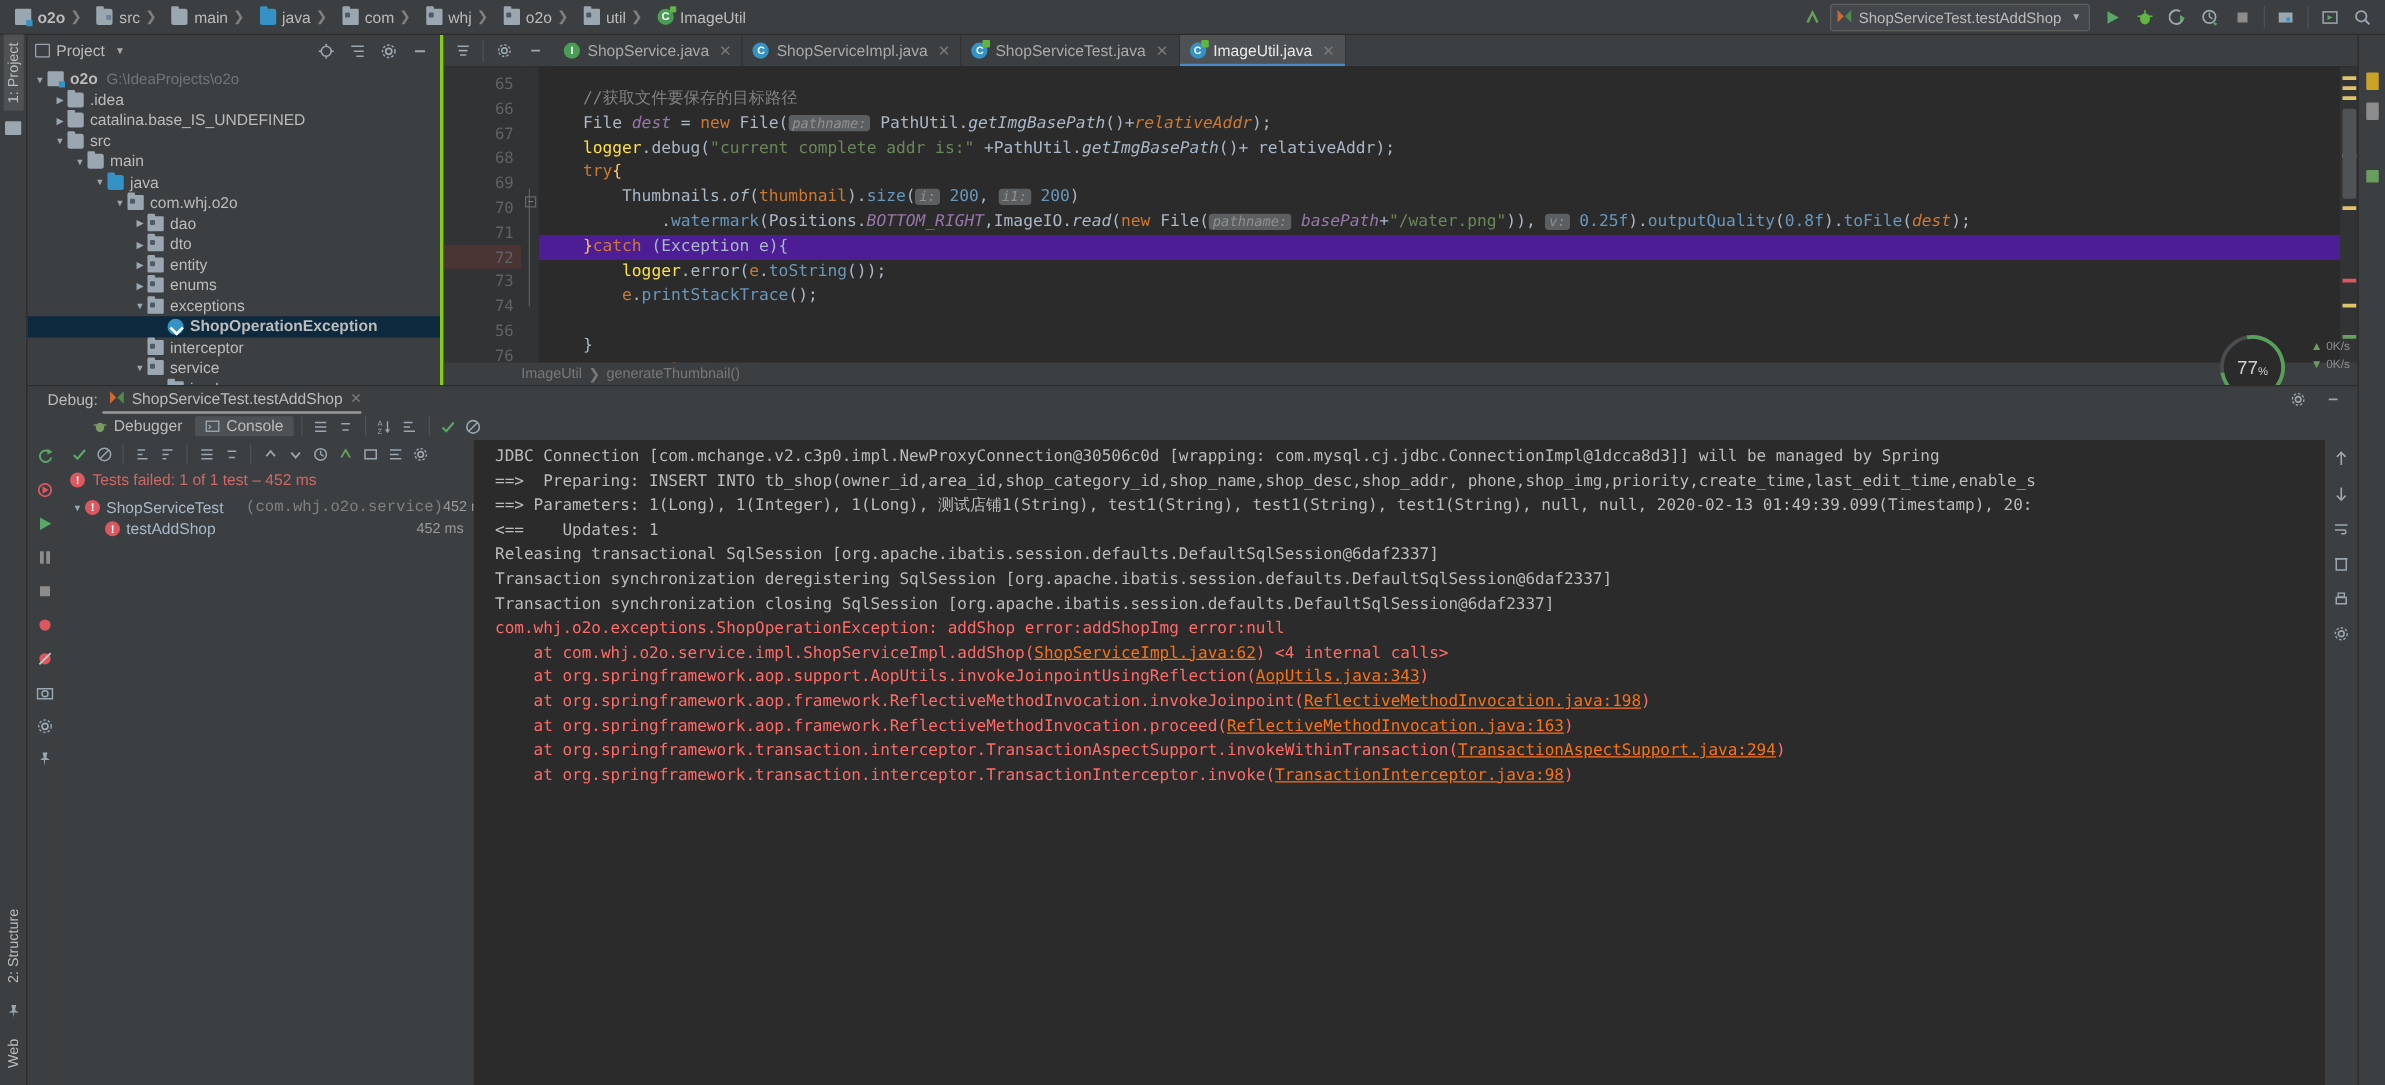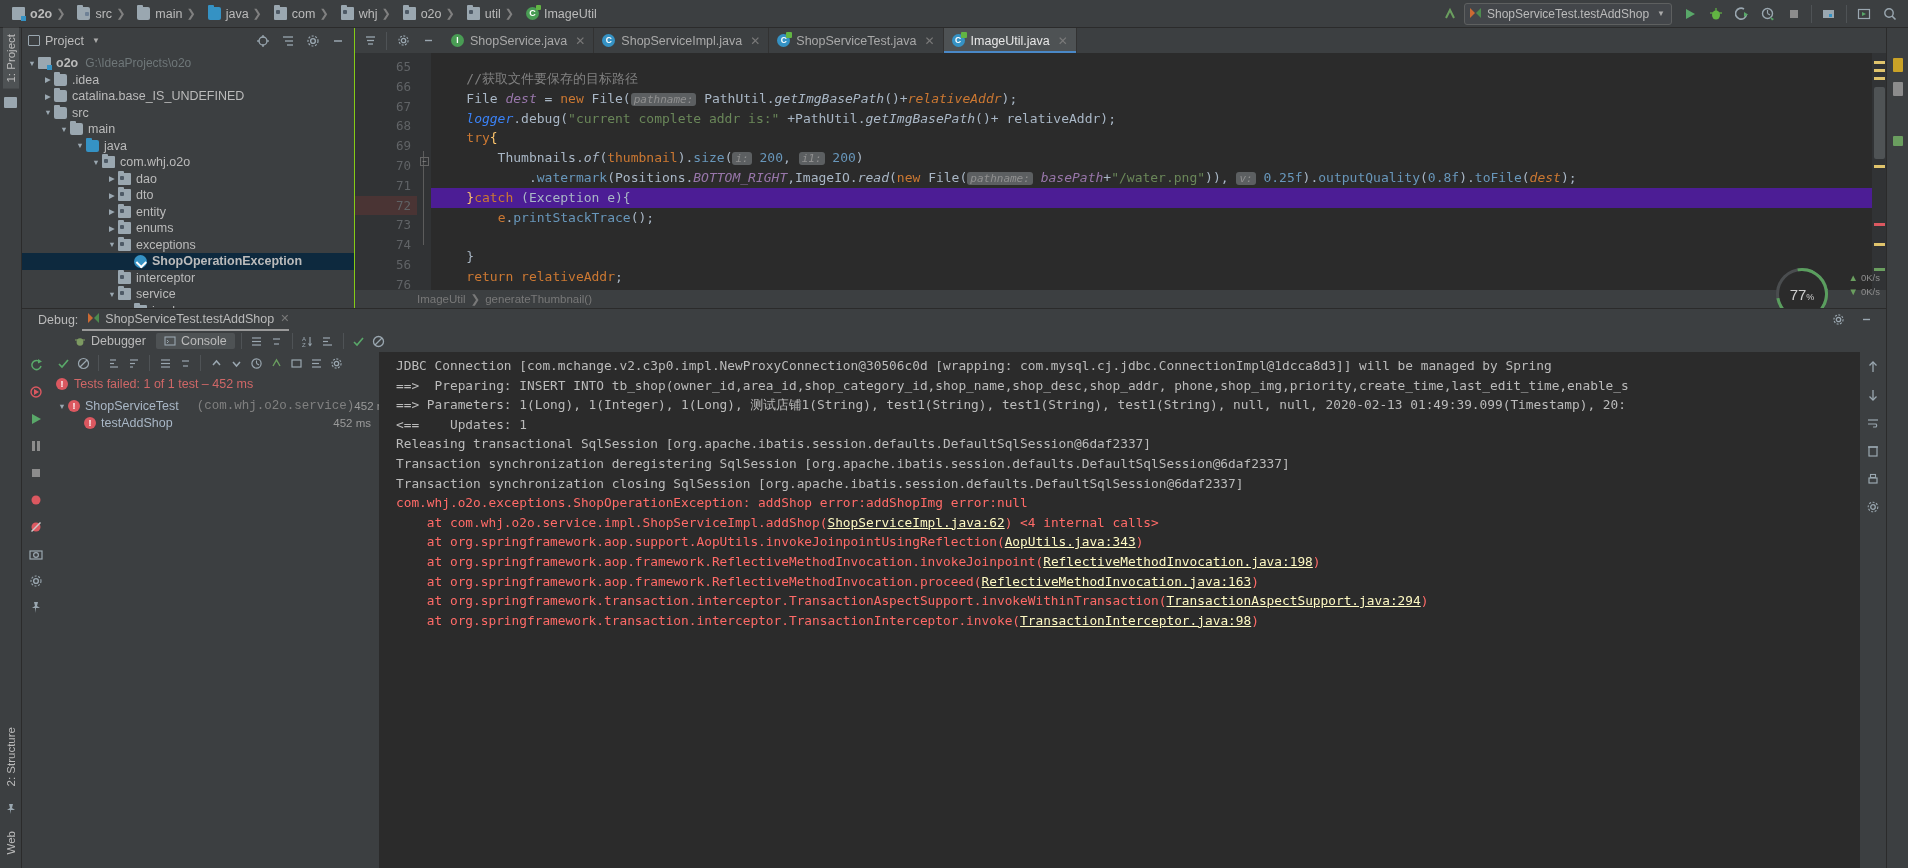--- a/index.html
+++ b/index.html
@@ -64,21 +64,21 @@
     transform: rotate(180deg);
     font-size:11.5px; color:#bbbbbb; padding:6px 2px; cursor:pointer; white-space:nowrap;
   }
   .vtab.active { background:#4e5254; }
   .strip-top, .strip-bot { display:flex; flex-direction:column; align-items:center; gap:4px; }
 
   .content-col { flex:1; display:flex; flex-direction:column; min-width:0; }
   .upper { display:flex; height:280px; flex:0 0 280px; min-height:0; }
 
   
-  .project-panel { width:333px; flex:0 0 333px; background:#3c3f41; display:flex; flex-direction:column; border-right:1px solid #84cc16;}
+  .project-panel { width:333px; flex:0 0 333px; background:#3c3f41; display:flex; flex-direction:column; border-right:3px solid #84cc16;}
   .panel-head { height:25px; display:flex;align-items:center; padding:0 4px 0 6px; flex:0 0 25px;}
   .panel-title { display:flex;align-items:center;gap:5px;font-size:12.5px;color:#bbbbbb;}
   .panel-title .sqico { width:12px;height:11px;border:1.6px solid #9aa7b0;border-radius:1px;background:#3c3f41;}
   .panel-title .tri { font-size:8px; color:#aaa; margin-left:3px;}
   .panel-head-icons { margin-left:auto; display:flex; gap:1px; }
   .tree { flex:1; overflow:hidden; padding-top:2px; font-size:12.5px; }
   .trow { height:16.5px; display:flex; align-items:center; padding-left:4px; white-space:nowrap; cursor:pointer; }
   .trow.selected { background:#0d293e;font-weight:bold; }
   .tarrow { width:12px; text-align:center; font-size:7.5px; color:#9aa7b0; flex:0 0 12px;}
   .tico { width:13px;height:12px;margin-right:5px;position:relative;flex:0 0 13px;}
@@ -118,21 +118,21 @@
   }
   .cline { height:19.8px; line-height:19.8px; white-space:pre; padding-left:4px; }
   .cline.err { background:#4c1d95; }
   .foldbar { width:14px; flex:0 0 14px; background:#313335; position:relative;}
   .foldbar .vline { position:absolute; left:6px; width:1px; background:#5c5c5c; }
   
   .kw { color:#cc7832; }
   .str { color:#6a8759; }
   .num { color:#6897bb; }
   .cmt { color:#808080; }
-  .fld { color:#3b82f6; font-style:italic; }
+  .fld { color:#fde047; }
   .mth { color:#ffc66d; }
   .cls { color:#a9b7c6; }
   .stat { color:#a9b7c6; font-style:italic; }
   .purple-it { color:#9876aa; font-style:italic; }
   .yellowbr { color:#ffc66d; }
   .hint { background:#5c5f61; color:#909090; border-radius:3px; padding:0 3px; font-size:11px; font-style:italic;}
   .breadcrumb-code {
     position:absolute; left:0; right:0; bottom:0; height:18px; background:#3c3f41;
     display:flex; align-items:center; padding-left:62px; font-size:11.5px; color:#787878; gap:5px;
   }
@@ -187,21 +187,21 @@
   .ttrow .dur { margin-left:auto; padding-right:8px; color:#9a9a9a; font-size:11.5px;}
   .ico-fail{width:12px;height:12px;border-radius:50%;background:#db5860;color:#fff;font-size:9px;line-height:12px;text-align:center;font-weight:bold;flex:0 0 12px;}
   .pkg-dim{color:#808080;}
 
   .console {
     flex:1; background:#2b2b2b; overflow:hidden; position:relative;
     font-family:"DejaVu Sans Mono", monospace; font-size:12.8px; line-height:19.6px;
     padding:4px 0 0 16px; color:#bbbbbb; white-space:pre;
   }
   .console .red { color:#ff6b68; }
-  .console .link { color:#fef9c3; text-decoration:underline; }
+  .console .link { color:#f97316; text-decoration:underline; }
   .console-right { width:26px;flex:0 0 26px;background:#3c3f41;display:flex;flex-direction:column;align-items:center;padding-top:6px;gap:10px;}
 
   .right-strip { width:22px;flex:0 0 22px;background:#3c3f41;border-left:1px solid #2b2b2b;display:flex;flex-direction:column;align-items:center;}
   .fold-mark{position:absolute;left:3px;top:5px;width:9px;height:9px;border:1px solid #666;color:#999;font-size:8px;line-height:7px;text-align:center;}
 </style>
 </head>
 <body>
 
 <div class="ide">
 
@@ -529,20 +529,21 @@
               <div class="fold-mark" style="top:242px;">−</div>
             </div>
             <div class="codearea">
               <div class="cline"><span class="cmt">    //获取文件要保存的目标路径</span></div>
               <div class="cline"><span class="cls">    File </span><span class="purple-it">dest</span><span class="cls"> = </span><span class="kw">new </span><span class="cls">File(</span><span class="hint">pathname:</span><span class="cls"> PathUtil.</span><span class="stat" style="color:#a9b7c6;font-style:italic">getImgBasePath</span><span class="cls">()+</span><span class="purple-it" style="color:#cc7832">relativeAddr</span><span class="cls">);</span></div>
               <div class="cline"><span class="cls">    </span><span class="fld">logger</span><span class="cls">.debug(</span><span class="str">"current complete addr is:"</span><span class="cls"> +PathUtil.</span><span class="stat" style="font-style:italic">getImgBasePath</span><span class="cls">()+ relativeAddr);</span></div>
               <div class="cline"><span class="kw">    try</span><span class="yellowbr">{</span></div>
               <div class="cline"><span class="cls">        Thumbnails.</span><span class="stat" style="font-style:italic">of</span><span class="cls">(</span><span class="kw" style="color:#cc7832">thumbnail</span><span class="cls">).</span><span class="mth" style="color:#6897bb">size</span><span class="cls">(</span><span class="hint">i:</span><span class="num"> 200</span><span class="cls">, </span><span class="hint">i1:</span><span class="num"> 200</span><span class="cls">)</span></div>
               <div class="cline"><span class="cls">            .</span><span class="mth" style="color:#6897bb">watermark</span><span class="cls">(Positions.</span><span class="purple-it">BOTTOM_RIGHT</span><span class="cls">,ImageIO.</span><span class="stat" style="font-style:italic">read</span><span class="cls">(</span><span class="kw">new </span><span class="cls">File(</span><span class="hint">pathname:</span><span class="purple-it" style="color:#9876aa;font-style:italic"> basePath</span><span class="cls">+</span><span class="str">"/water.png"</span><span class="cls">)), </span><span class="hint">v:</span><span class="num"> 0.25f</span><span class="cls">).</span><span class="mth" style="color:#6897bb">outputQuality</span><span class="cls">(</span><span class="num">0.8f</span><span class="cls">).</span><span class="mth" style="color:#6897bb">toFile</span><span class="cls">(</span><span class="purple-it" style="color:#cc7832">dest</span><span class="cls">);</span></div>
               <div class="cline err"><span class="cls">    </span><span class="yellowbr">}</span><span class="kw">catch </span><span class="cls">(Exception e){</span></div>
+              <div class="cline"><span class="cls">        </span><span class="fld">logger</span><span class="cls">.error(</span><span class="kw" style="color:#cc7832">e</span><span class="cls">.</span><span class="mth" style="color:#6897bb">toString</span><span class="cls">());</span></div>
               <div class="cline"><span class="cls">        </span><span class="kw" style="color:#cc7832">e</span><span class="cls">.</span><span class="mth" style="color:#6897bb">printStackTrace</span><span class="cls">();</span></div>
               <div class="cline"></div>
               <div class="cline"><span class="cls">    }</span></div>
               <div class="cline"><span class="kw" style="color:#cc7832">    return </span><span class="cls" style="color:#cc7832">relativeAddr</span><span class="cls">;</span></div>
             </div>
 
             <div class="markers">
               <div class="marker" style="top:8px;background:#e0c46c;"></div>
               <div class="marker" style="top:16px;background:#e0c46c;"></div>
               <div class="marker" style="top:24px;background:#e0c46c;"></div>

